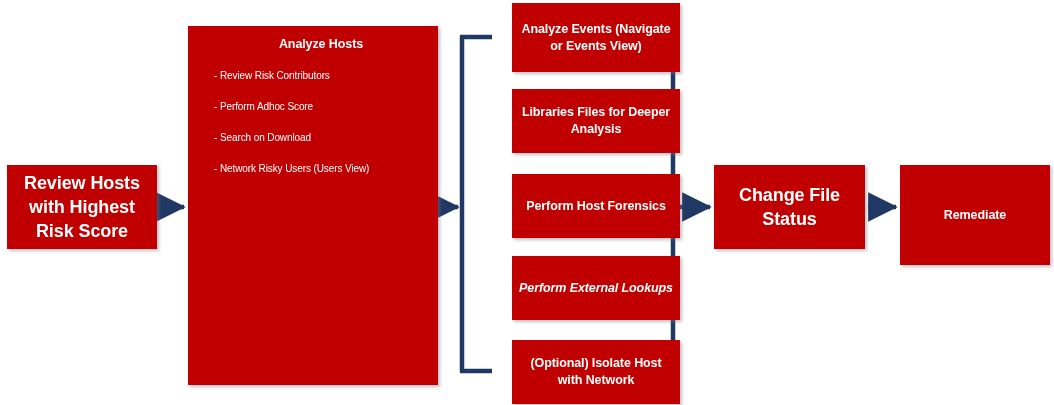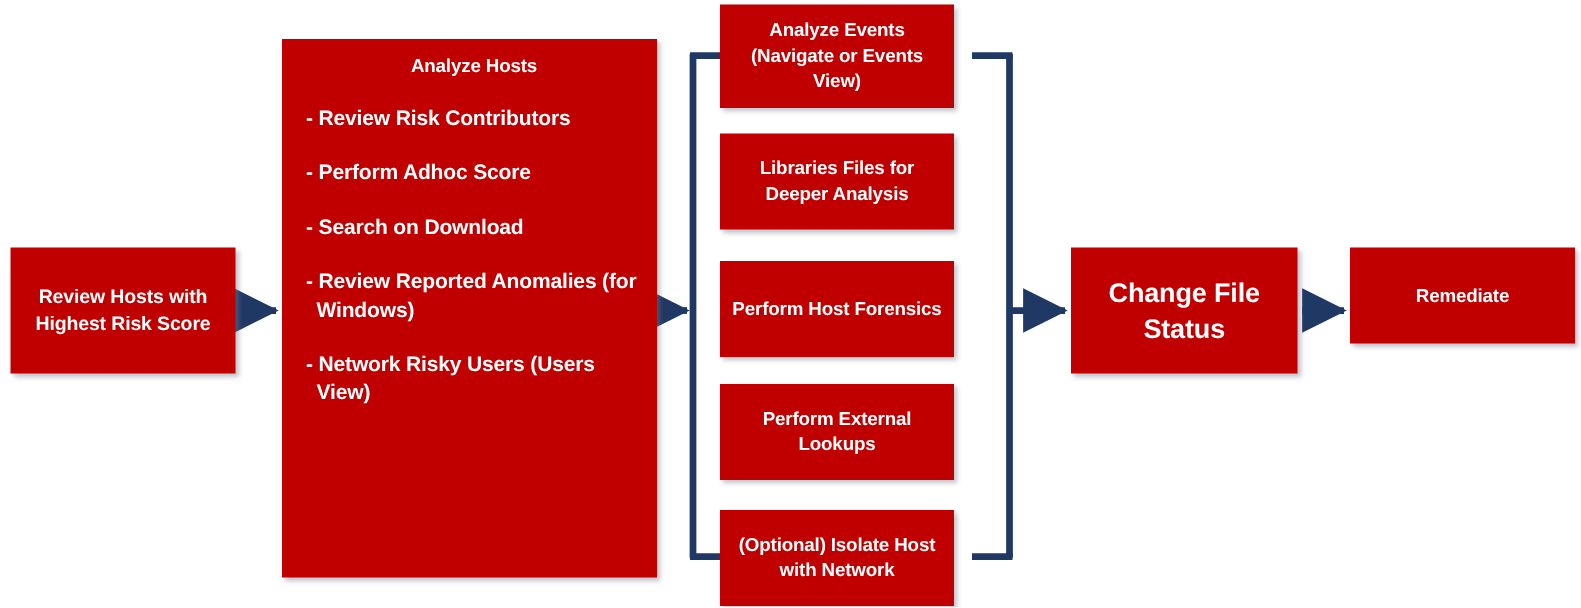--- a/index.html
+++ b/index.html
@@ -27,67 +27,67 @@
     justify-content: center;
     text-align: center;
     line-height: 1.35;
     letter-spacing: -0.1px;
   }
   .node .txt { width: 100%; padding: 0 6px; box-sizing: border-box; }
 
   
   #node-start {
     left: 7px; top: 165px; width: 150px; height: 84px;
-    font-size: 13px;
+    font-size: 18px;
   }
 
   
   #node-analyze-hosts {
     left: 188px; top: 26px; width: 250px; height: 359px;
     font-size: 12.5px;
     display: block;
-    padding: 8px 0 0 6px;
+    padding: 8px 0 0 16px;
   }
   #node-analyze-hosts .bx-title {
     text-align: center;
     font-size: 12.5px;
     font-weight: bold;
     margin: 2px 0 16px 0;
   }
   #node-analyze-hosts ul {
     list-style: none;
     margin: 0;
     padding: 0 6px 0 10px;
     text-align: left;
   }
   #node-analyze-hosts li {
     margin: 12px 0 18px 0;
-    font-size: 14px;
-    font-weight: bold;
+    font-size: 10px;
+    font-weight: normal;
     line-height: 1.32;
     text-indent: -7px;
     padding-left: 7px;
   }
   #node-analyze-hosts li:last-child { margin-bottom: 0; }
 
   
-  .mid { left: 480px; width: 156px; font-size: 12.5px; }
+  .mid { left: 512px; width: 168px; font-size: 12.5px; }
   #node-analyze-events   { top: 3px;   height: 69px; }
   #node-download-files   { top: 89px;  height: 64px; }
   #node-host-forensics   { top: 174px; height: 64px; }
-  #node-external-lookups { top: 256px; height: 64px; }
+  #node-external-lookups { top: 256px; height: 64px; font-style: italic; }
   #node-isolate-host     { top: 340px; height: 64px; }
 
   
   #node-change-file-status {
     left: 714px; top: 165px; width: 151px; height: 84px;
     font-size: 18px;
   }
   #node-remediate {
-    left: 900px; top: 165px; width: 150px; height: 64px;
+    left: 900px; top: 165px; width: 150px; height: 100px;
     font-size: 12.5px;
   }
 
   
   #connectors {
     position: absolute;
     left: 0; top: 0;
     width: 1054px; height: 405px;
     pointer-events: none;
   }
@@ -136,21 +136,20 @@
   <div class="node" id="node-start">
     <span class="txt">Review Hosts with Highest Risk Score</span>
   </div>
 
   <div class="node" id="node-analyze-hosts">
     <div class="bx-title">Analyze Hosts</div>
     <ul>
       <li>- Review Risk Contributors</li>
       <li>- Perform Adhoc Score</li>
       <li>- Search on Download</li>
-      <li>- Review Reported Anomalies (for Windows)</li>
       <li>- Network Risky Users (Users View)</li>
     </ul>
   </div>
 
   <div class="node mid" id="node-analyze-events">
     <span class="txt">Analyze Events (Navigate or Events View)</span>
   </div>
 
   <div class="node mid" id="node-download-files">
     <span class="txt">Libraries Files for Deeper Analysis</span>

